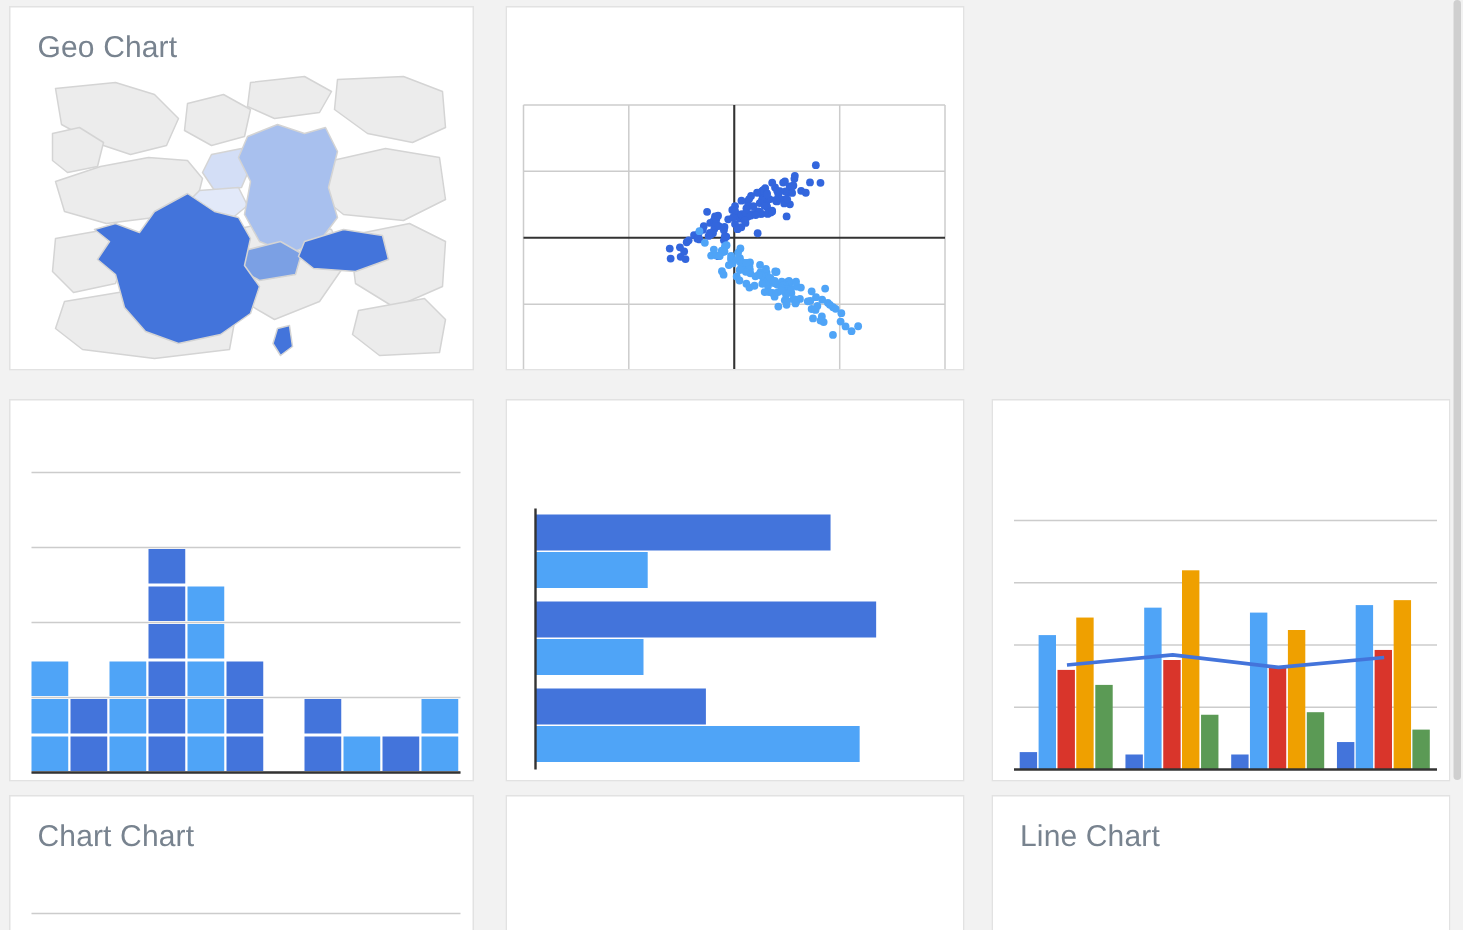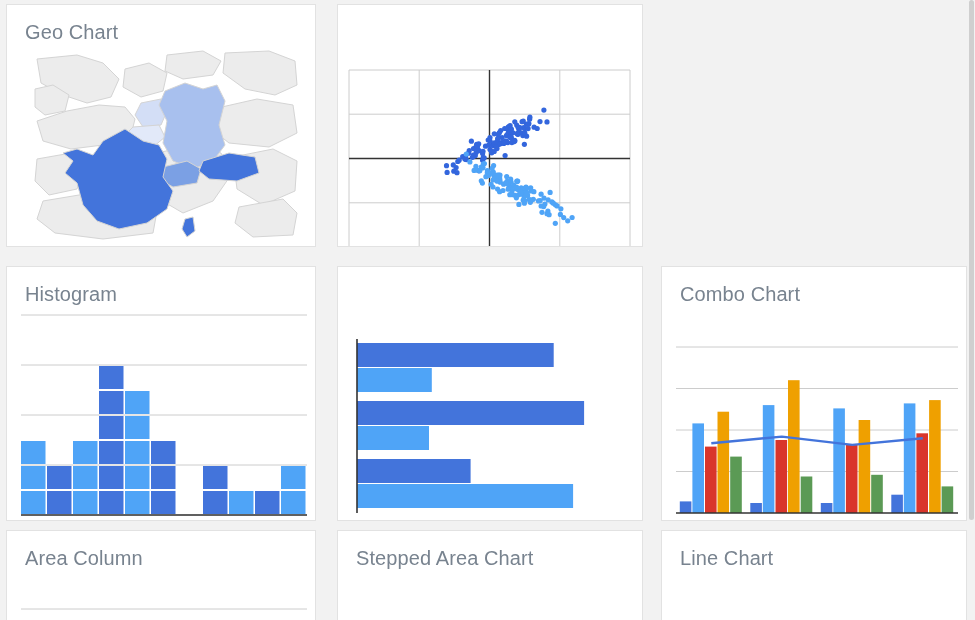--- a/index.html
+++ b/index.html
@@ -355,21 +355,20 @@
             <circle cx="155.0" cy="138.0" r="2.6"></circle>
             <circle cx="192.7" cy="138.8" r="2.6"></circle>
             <circle cx="150.4" cy="126.6" r="2.6"></circle>
           </g>
       </svg>
     </div>
   </div>
 
 
   <div class="card c-hist">
-    <div class="card-title">Histogram</div>
     <div class="plot" style="top:44px;left:0;height:210px;">
       <svg width="310" height="210" viewBox="0 0 310 210">
         <g id="hist-grid" stroke="#cccccc" stroke-width="1">
             <line x1="14" y1="204.0" x2="300" y2="204.0"></line>
             <line x1="14" y1="154.0" x2="300" y2="154.0"></line>
             <line x1="14" y1="104.0" x2="300" y2="104.0"></line>
             <line x1="14" y1="54.0" x2="300" y2="54.0"></line>
             <line x1="14" y1="4.0" x2="300" y2="4.0"></line>
           </g>
         <g id="hist-cells">
@@ -417,21 +416,20 @@
             <rect x="19" y="115.0" width="72.0" height="24" fill="#4fa4f7"></rect>
             <rect x="19" y="148.0" width="113.6" height="24" fill="#4374db"></rect>
             <rect x="19" y="173.0" width="216.1" height="24" fill="#4fa4f7"></rect>
           </g>
         <line x1="19" y1="28" x2="19" y2="202" stroke="#333333" stroke-width="1.6"></line>
       </svg>
     </div>
   </div>
 
   <div class="card c-combo">
-    <div class="card-title">Combo Chart</div>
     <div class="plot" style="top:44px;left:0;height:210px;">
       <svg width="306" height="210" viewBox="0 0 306 210">
         <g id="combo-grid" stroke="#cccccc" stroke-width="1">
             <line x1="14" y1="160.5" x2="296" y2="160.5"></line>
             <line x1="14" y1="119.0" x2="296" y2="119.0"></line>
             <line x1="14" y1="77.5" x2="296" y2="77.5"></line>
             <line x1="14" y1="36.0" x2="296" y2="36.0"></line>
           </g>
         <g id="combo-bars">
             <rect x="17.8" y="190.4" width="11.6" height="11.6" fill="#4374db"></rect>
@@ -455,32 +453,31 @@
             <rect x="267.1" y="89.1" width="11.6" height="112.9" fill="#efa000"></rect>
             <rect x="279.6" y="175.4" width="11.6" height="26.6" fill="#5b9a55"></rect>
           </g>
         <path id="combo-line" fill="none" stroke="#4374db" stroke-width="2.4" stroke-linejoin="round" d="M49.3 132.3 L119.8 125.6 L190.3 133.9 L260.8 127.3"></path>
         <line x1="14" y1="202" x2="296" y2="202" stroke="#333333" stroke-width="1.6"></line>
       </svg>
     </div>
   </div>
 
   <div class="card c-area">
-    <div class="card-title">Area Column</div>
+    <div class="card-title">Chart Chart</div>
     <div class="plot" style="top:44px;left:0;height:106px;">
       <svg width="310" height="106" viewBox="0 0 310 106">
         <line x1="14" y1="34" x2="300" y2="34" stroke="#cccccc" stroke-width="1"></line>
         <path d="M76 106 L104 78 L118 72 L134 82 L150 106 Z" fill="#4374db"></path>
         <path d="M176 106 L196 82 L208 74 L222 86 L236 106 Z" fill="#4fa4f7"></path>
       </svg>
     </div>
   </div>
 
   <div class="card c-step">
-    <div class="card-title">Stepped Area Chart</div>
     <div class="plot" style="top:44px;left:0;height:106px;"></div>
   </div>
 
   <div class="card c-line">
     <div class="card-title">Line Chart</div>
     <div class="plot" style="top:44px;left:0;height:106px;"></div>
   </div>
 
   <div class="gutter"></div>
   <div class="scroll-thumb"></div>

